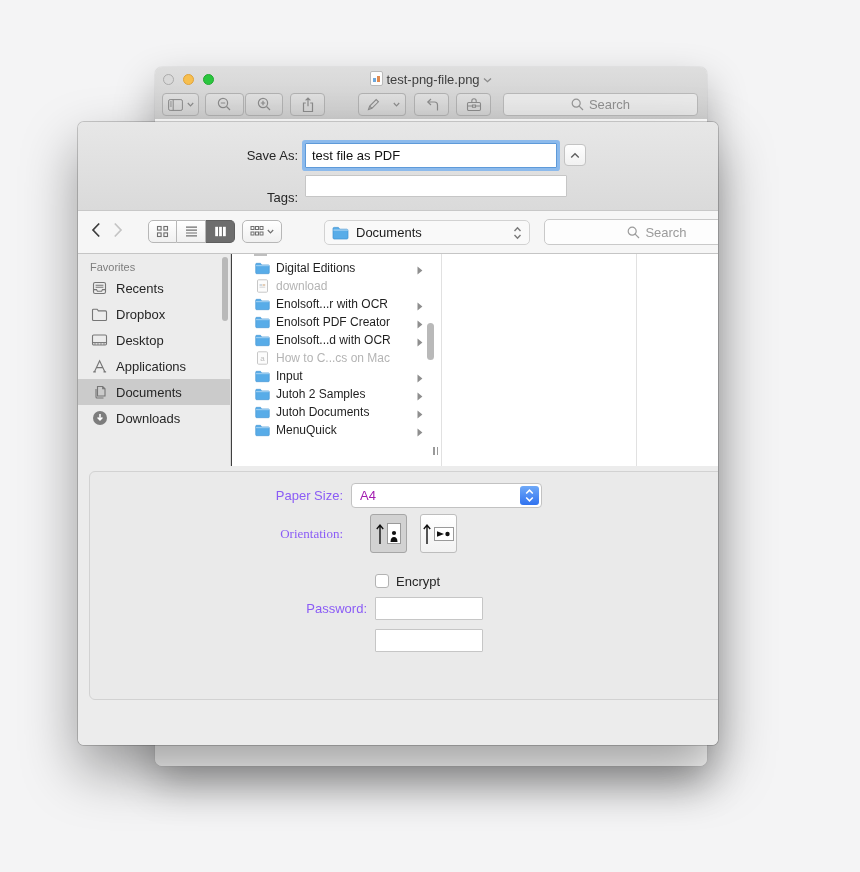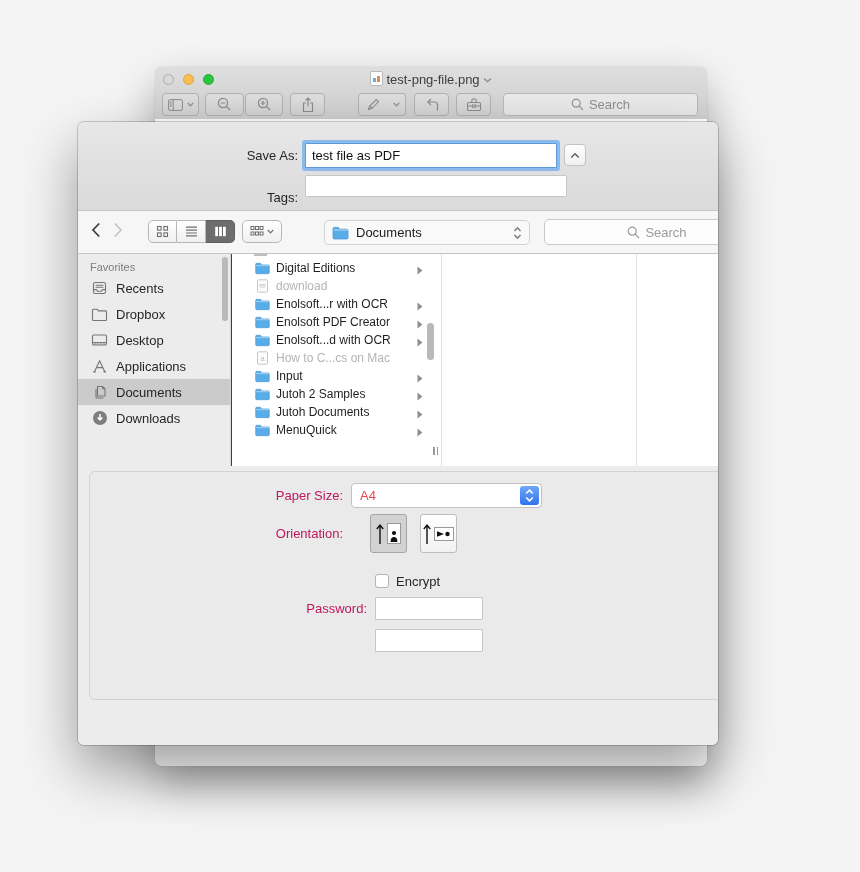--- a/index.html
+++ b/index.html
@@ -92,28 +92,28 @@
   .sliver{position:absolute;top:0;left:22px;width:13px;height:2px;background:#bfbfbf;}
   .col-scroll{position:absolute;left:195px;top:69px;width:7px;height:37px;border-radius:3.5px;background:#b9b9b9;}
   .vsep{position:absolute;top:0;bottom:0;width:1px;background:#e1e1e1;}
   .resize-handle{position:absolute;left:201px;bottom:11px;display:flex;gap:2px;}
   .resize-handle i{display:block;width:1.5px;height:8px;background:#9a9a9a;}
 
   
   .lower{position:absolute;top:344px;left:0;right:0;bottom:0;background:#ececec;}
   .options-panel{position:absolute;left:11px;top:5px;width:684px;height:229px;box-sizing:border-box;
         background:#eaeaea;border:1px solid #d2d2d2;border-radius:6px;}
-  .plabel{position:absolute;left:0;text-align:right;font-size:13px;color:#be185d;}
+  .plabel{position:absolute;left:0;text-align:right;font-size:13px;color:#8b5cf6;}
   .ps-label{width:253px;top:16px;}
-  .or-label{width:253px;top:54px;}
+  .or-label{width:253px;top:54px;font-family:Liberation Serif, serif;}
   .pw-label{width:277px;top:129px;}
   .vf-label{width:277px;top:161px;}
   .ps-popup{position:absolute;left:261px;top:11px;width:191px;height:25px;box-sizing:border-box;
         background:#fff;border:1px solid #c2c2c2;border-radius:4px;display:flex;align-items:center;
-        padding-left:8px;font-size:13px;color:#ef4444;}
+        padding-left:8px;font-size:13px;color:#a21caf;}
   .ps-stepper{position:absolute;right:2px;top:2px;width:19px;height:19px;border-radius:3px;
         background:linear-gradient(#6fa9f8,#3072ef);display:flex;flex-direction:column;
         align-items:center;justify-content:center;gap:1px;}
   .or-btn{position:absolute;top:42px;width:37px;height:39px;box-sizing:border-box;border-radius:3px;
         display:flex;align-items:center;justify-content:center;gap:3px;}
   .or-portrait{left:280px;background:#d2d2d2;border:1px solid #a6a6a6;}
   .or-landscape{left:330px;background:linear-gradient(#ffffff,#f2f2f2);border:1px solid #bdbdbd;}
   .page-p{width:14px;height:21px;background:#fff;border:1px solid #9a9a9a;box-sizing:border-box;
         display:flex;align-items:flex-end;justify-content:center;}
   .page-l{width:20px;height:14px;background:#fff;border:1px solid #9a9a9a;box-sizing:border-box;

